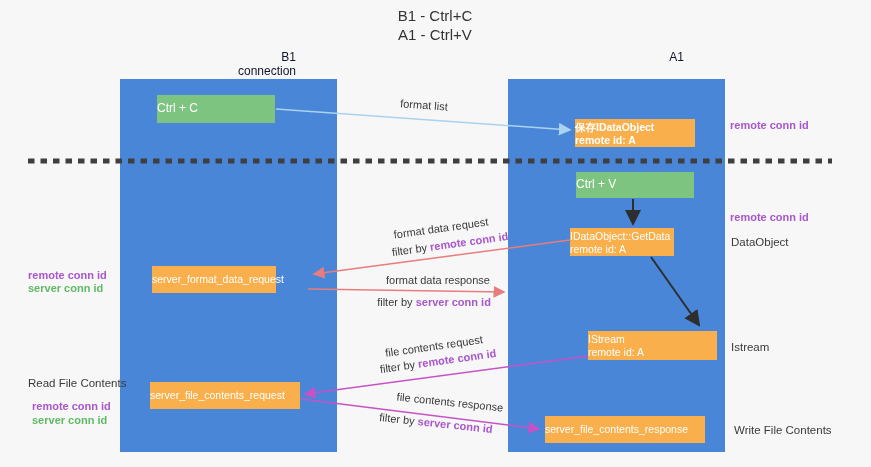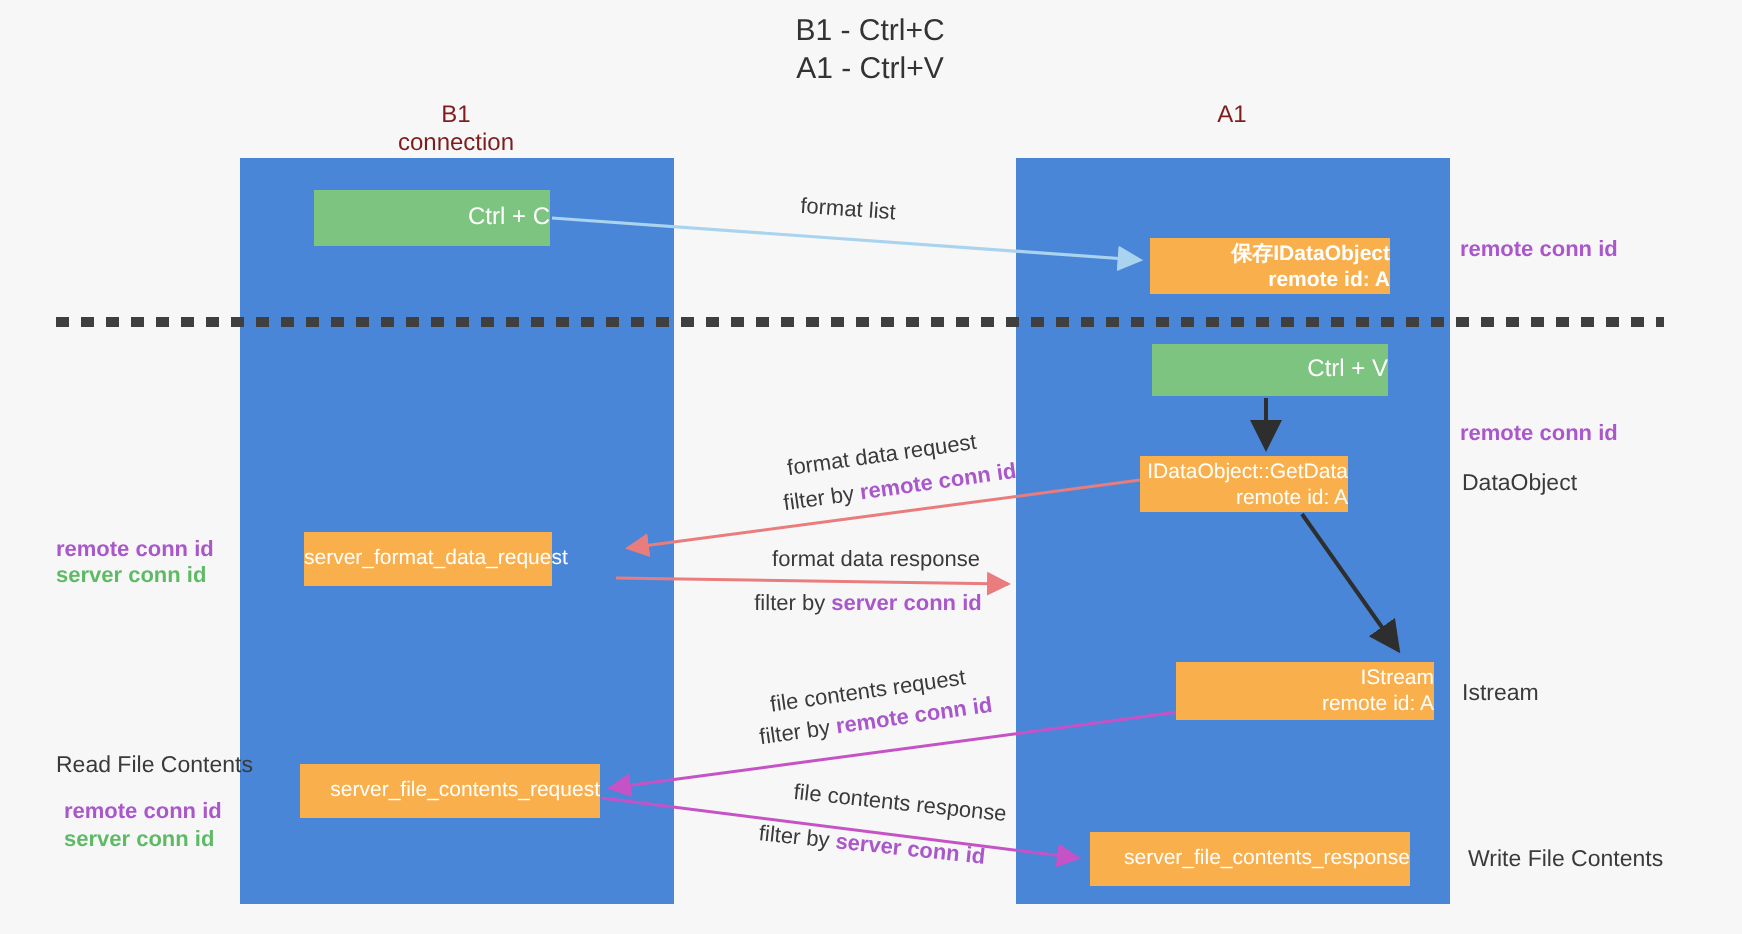--- a/index.html
+++ b/index.html
@@ -6,23 +6,23 @@
     --lane-blue:#4a86d8; --box-green:#7cc47f; --box-orange:#f9b04c;
     --arrow-red:#e97c7c; --arrow-magenta:#c653c6; --arrow-lightblue:#a9d3ee;
     --arrow-black:#2e2e2e; --text-purple:#a957cb; --text-green:#5fba66;
     --text-dark:#3a3a3a; --dash:#3f3f3f; --background:#f7f7f8;
   }
   html,body{margin:0;padding:0;}
   body{font-family:"Liberation Sans","DejaVu Sans",sans-serif;background:var(--background);}
   .canvas{position:relative;width:871px;height:467px;background:var(--background);overflow:hidden;}
   .abs{position:absolute;}
   .title{left:280px;top:6px;width:310px;text-align:center;font-size:15px;color:#333;line-height:19px;}
-  .lane-header{top:50px;width:136px;text-align:center;font-size:12px;color:#7f1d1d;line-height:14px;}
+  .lane-header{top:50px;width:136px;text-align:right;font-size:12px;color:#0f172a;line-height:14px;}
   .lane{top:79px;width:217px;height:373px;background:var(--lane-blue);}
-  .box{color:#fff;text-align:right;box-sizing:border-box;white-space:nowrap;}
+  .box{color:#fff;text-align:left;box-sizing:border-box;white-space:nowrap;}
   .box.green{background:var(--box-green);font-size:12px;line-height:27px;}
   .box.orange{background:var(--box-orange);font-size:10.5px;}
   .box.one-line{line-height:27px;}
   .box.two-line{line-height:13px;padding-top:2px;}
   .alabel{font-size:11px;color:var(--text-dark);text-align:center;white-space:nowrap;}
   .rot-up{transform:rotate(-8deg);}
   .rot-dn{transform:rotate(6deg);}
   .rot-sm{transform:rotate(4deg);}
   .purple{color:var(--text-purple);font-weight:bold;}
   .green-t{color:var(--text-green);font-weight:bold;}

